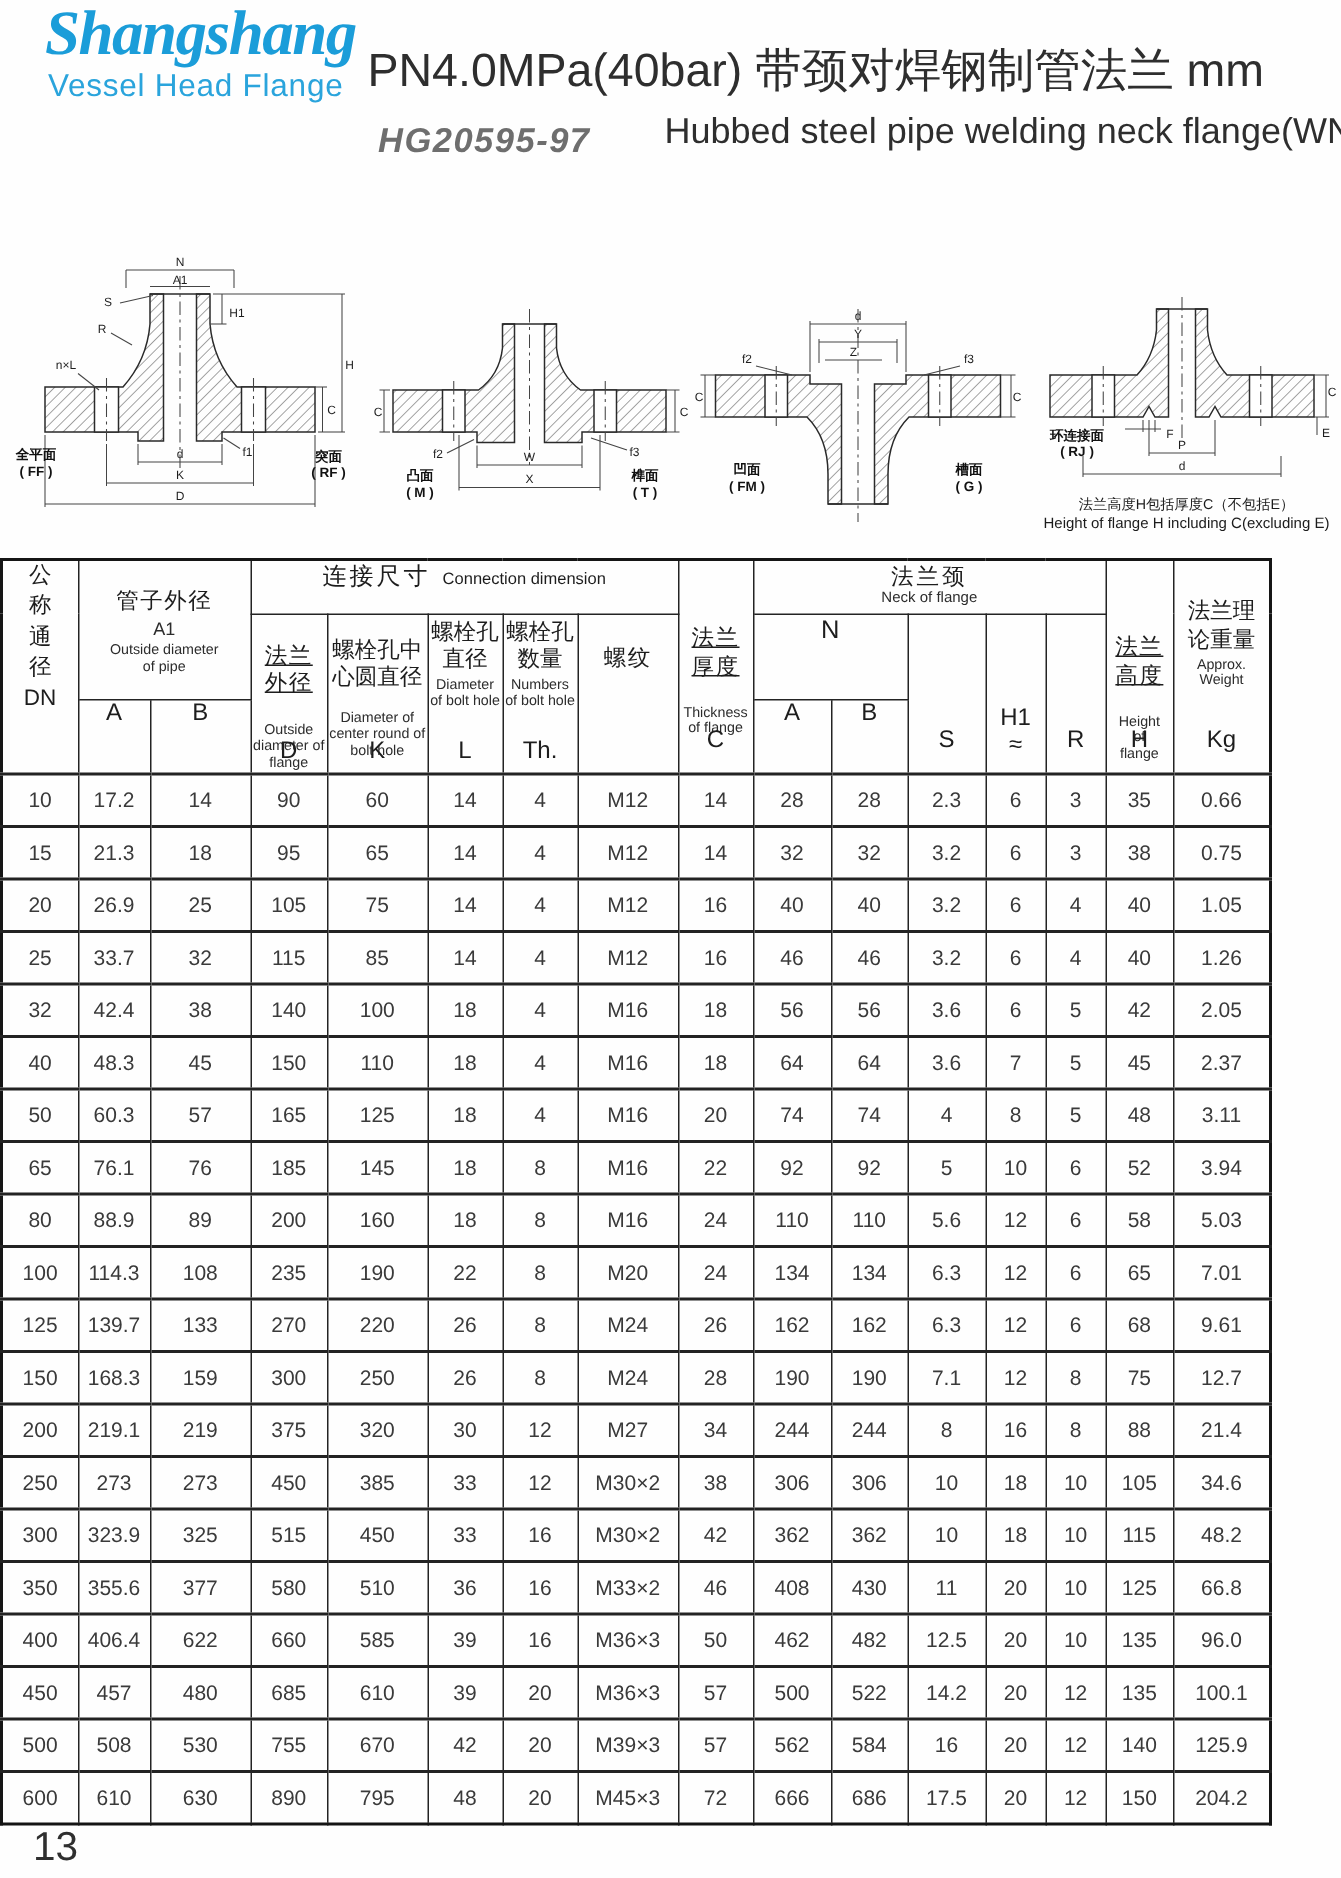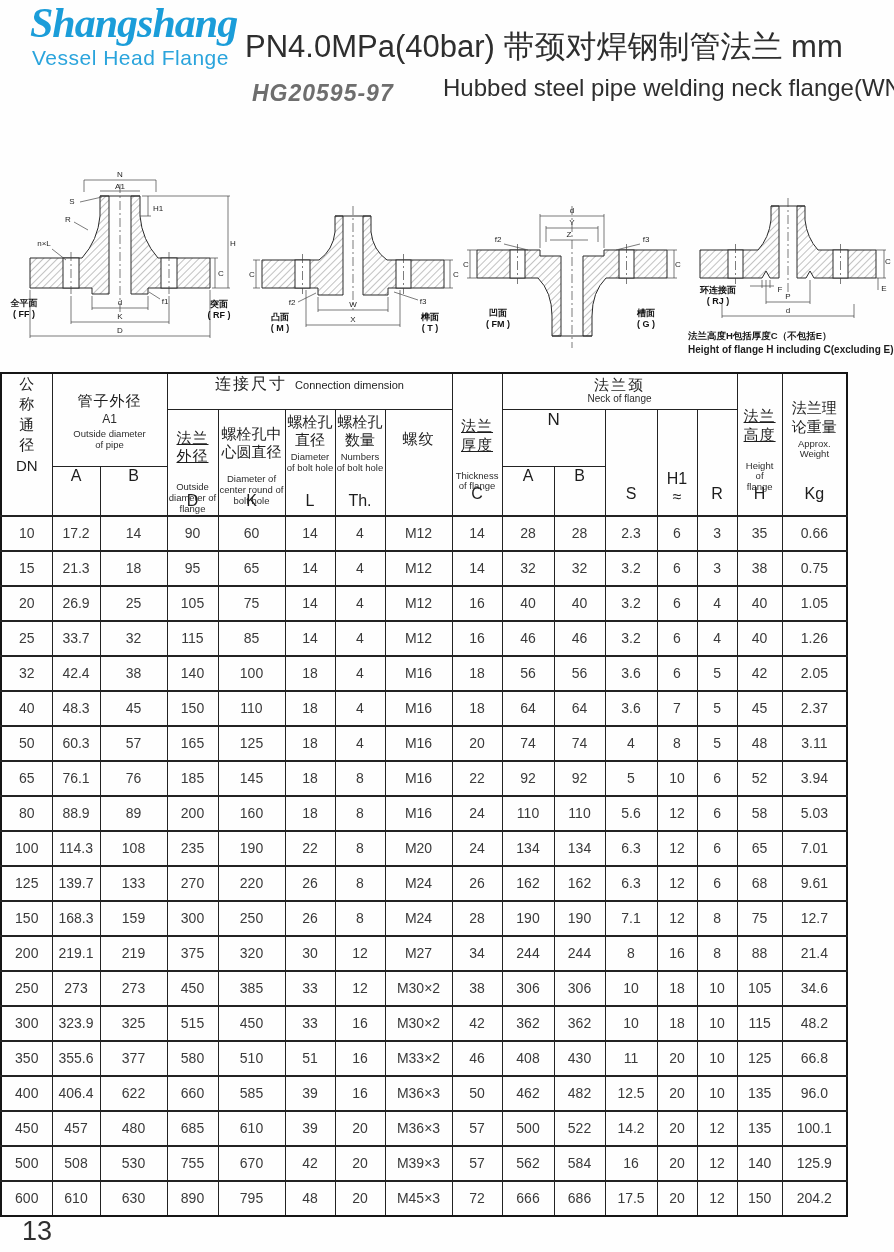--- a/index.html
+++ b/index.html
@@ -10,21 +10,21 @@
   .logo{position:absolute;left:30px;top:2px;}
   .logo-main{font-size:42px;font-weight:bold;font-style:italic;color:#1b9dd9;letter-spacing:-1px;line-height:1.0;font-family:Liberation Serif, serif;}
   .logo-sub{font-size:21px;color:#2aa4dc;letter-spacing:0.5px;margin-top:2px;margin-left:2px;}
   .title{position:absolute;left:245px;top:26px;font-size:31px;color:#2e2e2e;letter-spacing:0px;white-space:nowrap;}
   .standard{position:absolute;left:252px;top:80px;font-size:23px;font-weight:bold;font-style:italic;color:#6e6e6e;letter-spacing:1px;}
   .subtitle-en{position:absolute;left:443px;top:74px;font-size:24px;color:#2e2e2e;white-space:nowrap;}
 
   
   .dwg{position:absolute;}
   .dwg svg{display:block;}
-  .note{position:absolute;left:688px;top:330px;width:206px;text-align:left;font-weight:bold;color:#1c1c1c;}
+  .note{position:absolute;left:688px;top:330px;width:206px;text-align:center;font-weight:normal;color:#1c1c1c;}
   .note .nz{font-size:9.5px;letter-spacing:0px;}
   .note .ne{font-size:10px;margin-top:1px;}
 
   
   table.spec{position:absolute;left:0;top:372px;width:846px;border-collapse:collapse;table-layout:fixed;
     border:2px solid #151515;}
   .spec th,.spec td{border:1px solid #232323;padding:0;margin:0;box-sizing:border-box;font-weight:normal;}
   .spec tbody td{border-top-width:2px;font-size:14px;color:#3a3a3a;text-align:center;}
   .spec tbody tr{height:35px;}
   .hr1{height:36px;} .hr2{height:56px;} .hr3{height:48px;}
@@ -342,21 +342,21 @@
             <div class="zh zh2">法兰厚度</div>
             <div class="en">Thickness of flange</div>
           </div>
           <div class="lt lt14">C</div>
         </th>
         <th colspan="5">
           <div class="zh neck-h">法兰颈</div>
           <div class="en neck-en" style="margin-top:-2px">Neck of flange</div>
         </th>
         <th rowspan="3" class="tallpad">
-          <div class="zhblock" style="padding-top:14px">
+          <div class="zhblock" style="padding-top:30px">
             <div class="zh zh2">法兰高度</div>
             <div class="en">Height</div>
             <div class="en" style="margin-top:0">of</div>
             <div class="en" style="margin-top:0">flange</div>
           </div>
           <div class="lt lt14">H</div>
         </th>
         <th rowspan="3" class="tallpad">
           <div class="zhblock" style="padding-top:22px">
             <div class="zh zh3">法兰理论重量</div>
@@ -683,21 +683,21 @@
           <td>10</td>
           <td>115</td>
           <td>48.2</td>
         </tr>
         <tr>
           <td>350</td>
           <td>355.6</td>
           <td>377</td>
           <td>580</td>
           <td>510</td>
-          <td>51</td>
+          <td>36</td>
           <td>16</td>
           <td>M33×2</td>
           <td>46</td>
           <td>408</td>
           <td>430</td>
           <td>11</td>
           <td>20</td>
           <td>10</td>
           <td>125</td>
           <td>66.8</td>

